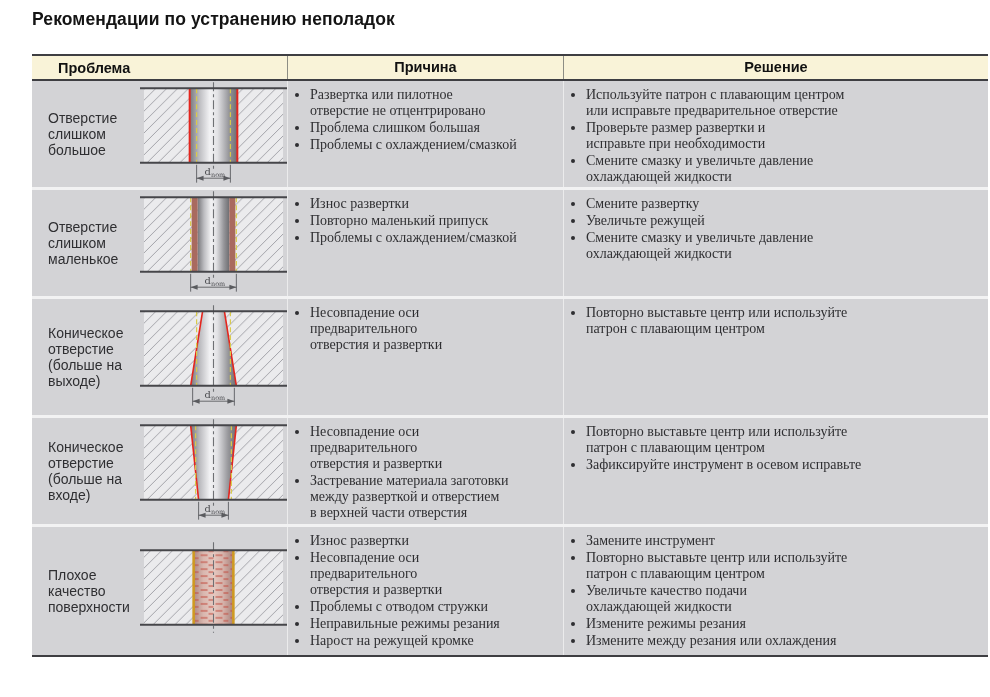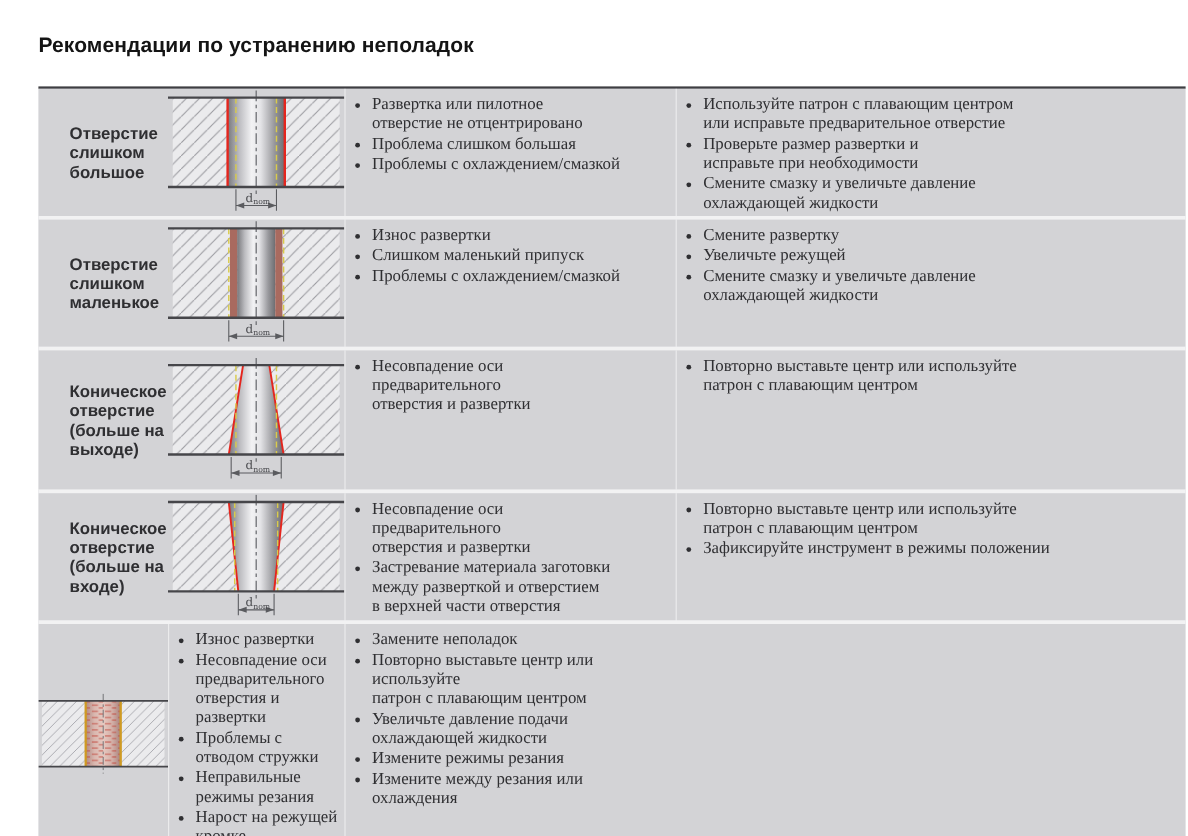--- a/index.html
+++ b/index.html
@@ -5,21 +5,21 @@
   :root{
     --header-bg:#f9f3d8; --row-bg:#d3d3d6; --row-separator:#f2f2f3;
     --border-dark:#3e3e42; --text:#2f2f32; --red-line:#e5251d;
     --brick-band:#a96a5f; --yellow-dash:#d9cb4a; --gold-line:#cf9a22;
     --rough-dash:#c2493d;
   }
   html,body{margin:0;padding:0;background:#ffffff;}
   body{width:990px;height:697px;font-family:"Liberation Sans",sans-serif;color:var(--text);}
   .page-title{
     font-size:17.5px;font-weight:bold;color:#141414;
-    margin:27px 0 0 32px;letter-spacing:.1px;
+    margin:9px 0 0 32px;letter-spacing:.1px;
   }
   .tbl{
     width:956px;margin:24px 0 0 32px;
     border-top:2px solid var(--border-dark);
     border-bottom:2px solid var(--border-dark);
   }
   .thead{
     display:grid;grid-template-columns:255px 276px 1fr;
     background:var(--header-bg);
     border-bottom:2px solid var(--border-dark);
@@ -32,22 +32,22 @@
   .row{
     display:grid;grid-template-columns:108px 147px 276px 1fr;
     background:var(--row-bg);
   }
   .row + .row{border-top:3px solid var(--row-separator);}
   .row-1,.row-2,.row-4{min-height:106px;}
   .row-3{min-height:116px;}
   .row-5{min-height:128px;}
   .cell{min-width:0;}
   .problem-text{
-    align-self:center;padding-left:26px;font-size:14px;line-height:16px;
-    white-space:pre-line;color:var(--text);font-weight:bold;
+    align-self:center;padding-left:16px;font-size:14px;line-height:16px;
+    white-space:pre-line;color:var(--text);
   }
   .cell.problem{display:flex;align-items:center;}
   .cell.illus{display:flex;align-items:center;justify-content:center;}
   .cell.causes,.cell.solutions{border-left:1px solid rgba(255,255,255,.55);}
   .cell ul{
     margin:6px 0 0;padding:0 4px 0 22px;list-style:disc;font-family:Liberation Serif, serif;
   }
   .cell li{
     font-size:14px;line-height:16px;margin:0 0 1px;
     white-space:pre-line;color:var(--text);
@@ -55,20 +55,25 @@
   .cell li::marker{color:var(--text);}
   svg{display:block;}
 </style>
 </head>
 <body>
 
 <div class="page-title">Рекомендации по устранению неполадок</div>
 
 <div class="tbl">
 
+  <div class="thead">
+    <div class="th problem">Проблема</div>
+    <div class="th cause">Причина</div>
+    <div class="th solution">Решение</div>
+  </div>
 
   <div class="row row-1">
     <div class="cell problem">
       <div class="problem-text">Отверстие
 слишком
 большое</div>
     </div>
     <div class="cell illus">
       <svg width="147" height="104" viewBox="0 0 148 104">
         <defs>
@@ -159,21 +164,21 @@
         <line x1="51" y1="96.5" x2="97" y2="96.5" stroke="#5a5b5f" stroke-width="0.9"></line>
         <polygon points="51,96.5 58,94 58,99" fill="#5a5b5f"></polygon>
         <polygon points="97,96.5 90,94 90,99" fill="#5a5b5f"></polygon>
         <text x="65" y="93.5" font-family="DejaVu Serif,serif" font-size="10" fill="#4a4b4f">d</text>
         <text x="71.5" y="95.5" font-family="DejaVu Serif,serif" font-size="6.5" fill="#4a4b4f">nom</text>
       </svg>
     </div>
     <div class="cell causes">
       <ul>
           <li>Износ развертки</li>
-          <li>Слишком маленький припуск</li>
+          <li>Повторно маленький припуск</li>
           <li>Проблемы с охлаждением/смазкой</li>
         </ul>
     </div>
     <div class="cell solutions">
       <ul>
           <li>Смените развертку</li>
           <li>Увеличьте режущей</li>
           <li>Смените смазку и увеличьте давление
 охлаждающей жидкости</li>
         </ul>
@@ -284,26 +289,31 @@
 отверстия и развертки</li>
           <li>Застревание материала заготовки
 между разверткой и отверстием
 в верхней части отверстия</li>
         </ul>
     </div>
     <div class="cell solutions">
       <ul>
           <li>Повторно выставьте центр или используйте
 патрон с плавающим центром</li>
-          <li>Зафиксируйте инструмент в режимы положении</li>
+          <li>Зафиксируйте инструмент в осевом исправьте</li>
         </ul>
     </div>
   </div>
 
   <div class="row row-5">
+    <div class="cell problem">
+      <div class="problem-text">Плохое
+качество
+поверхности</div>
+    </div>
     <div class="cell illus">
       <svg width="147" height="104" viewBox="0 0 148 104">
         <defs>
           <pattern id="h5" width="11" height="11" patternUnits="userSpaceOnUse">
             <rect width="11" height="11" fill="#ebebed"></rect>
             <line x1="0" y1="11" x2="11" y2="0" stroke="#9a9aa0" stroke-width="0.9"></line>
           </pattern>
           <linearGradient id="g5" x1="0" y1="0" x2="1" y2="0">
             <stop offset="0" stop-color="#b08a84"></stop>
               <stop offset="0.25" stop-color="#d9b7af"></stop>
@@ -332,24 +342,24 @@
           <li>Несовпадение оси
 предварительного
 отверстия и развертки</li>
           <li>Проблемы с отводом стружки</li>
           <li>Неправильные режимы резания</li>
           <li>Нарост на режущей кромке</li>
         </ul>
     </div>
     <div class="cell solutions">
       <ul>
-          <li>Замените неполадок</li>
+          <li>Замените инструмент</li>
           <li>Повторно выставьте центр или используйте
 патрон с плавающим центром</li>
-          <li>Увеличьте давление подачи
+          <li>Увеличьте качество подачи
 охлаждающей жидкости</li>
           <li>Измените режимы резания</li>
           <li>Измените между резания или охлаждения</li>
         </ul>
     </div>
   </div>
 
 </div>
 
 </body></html>

